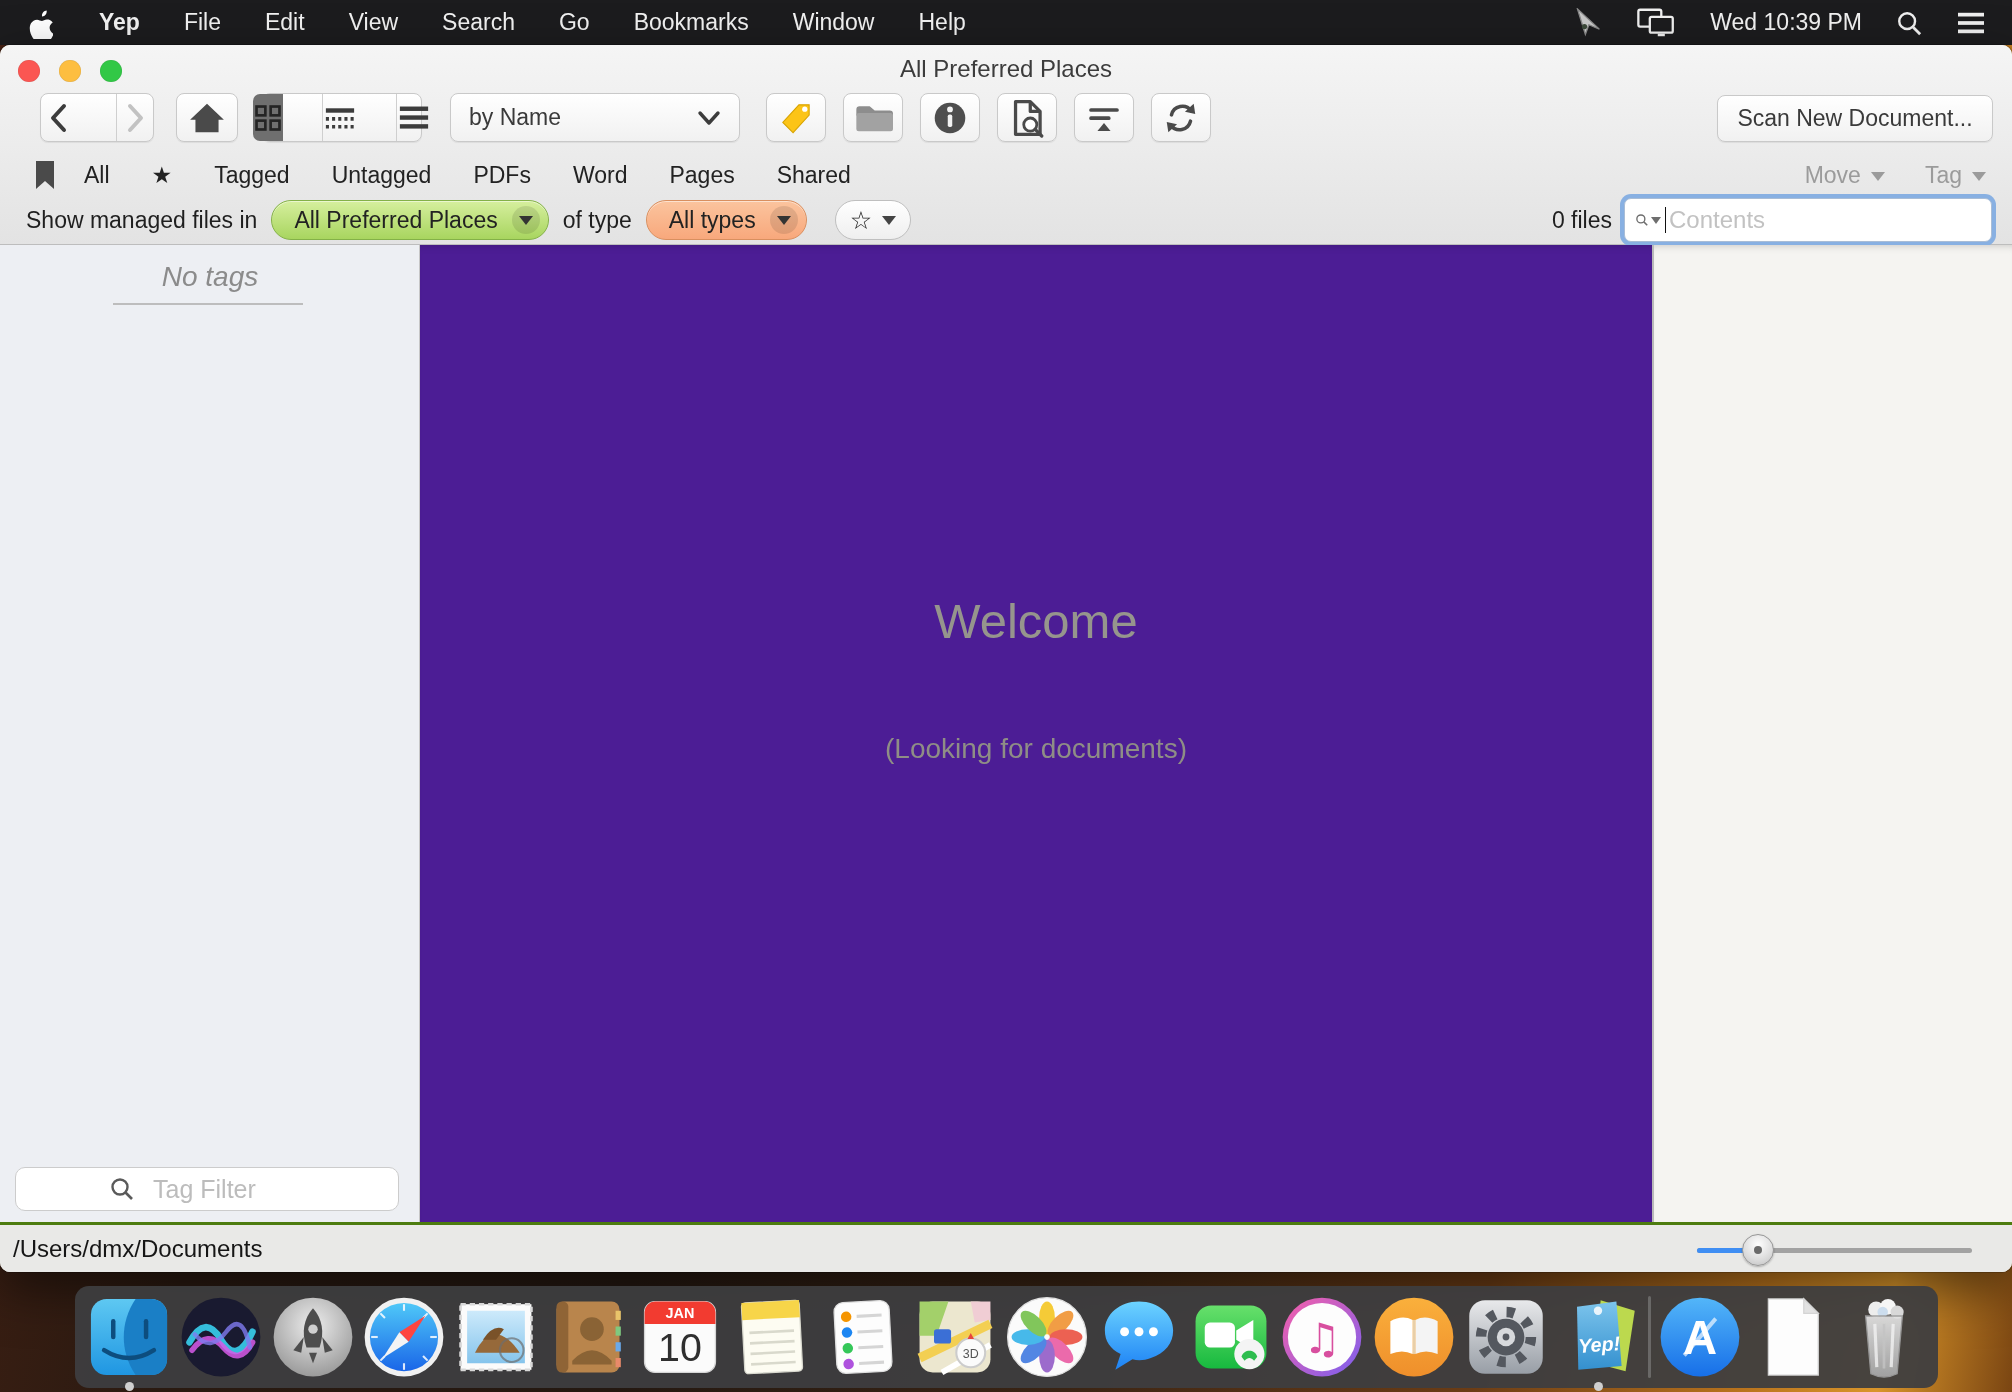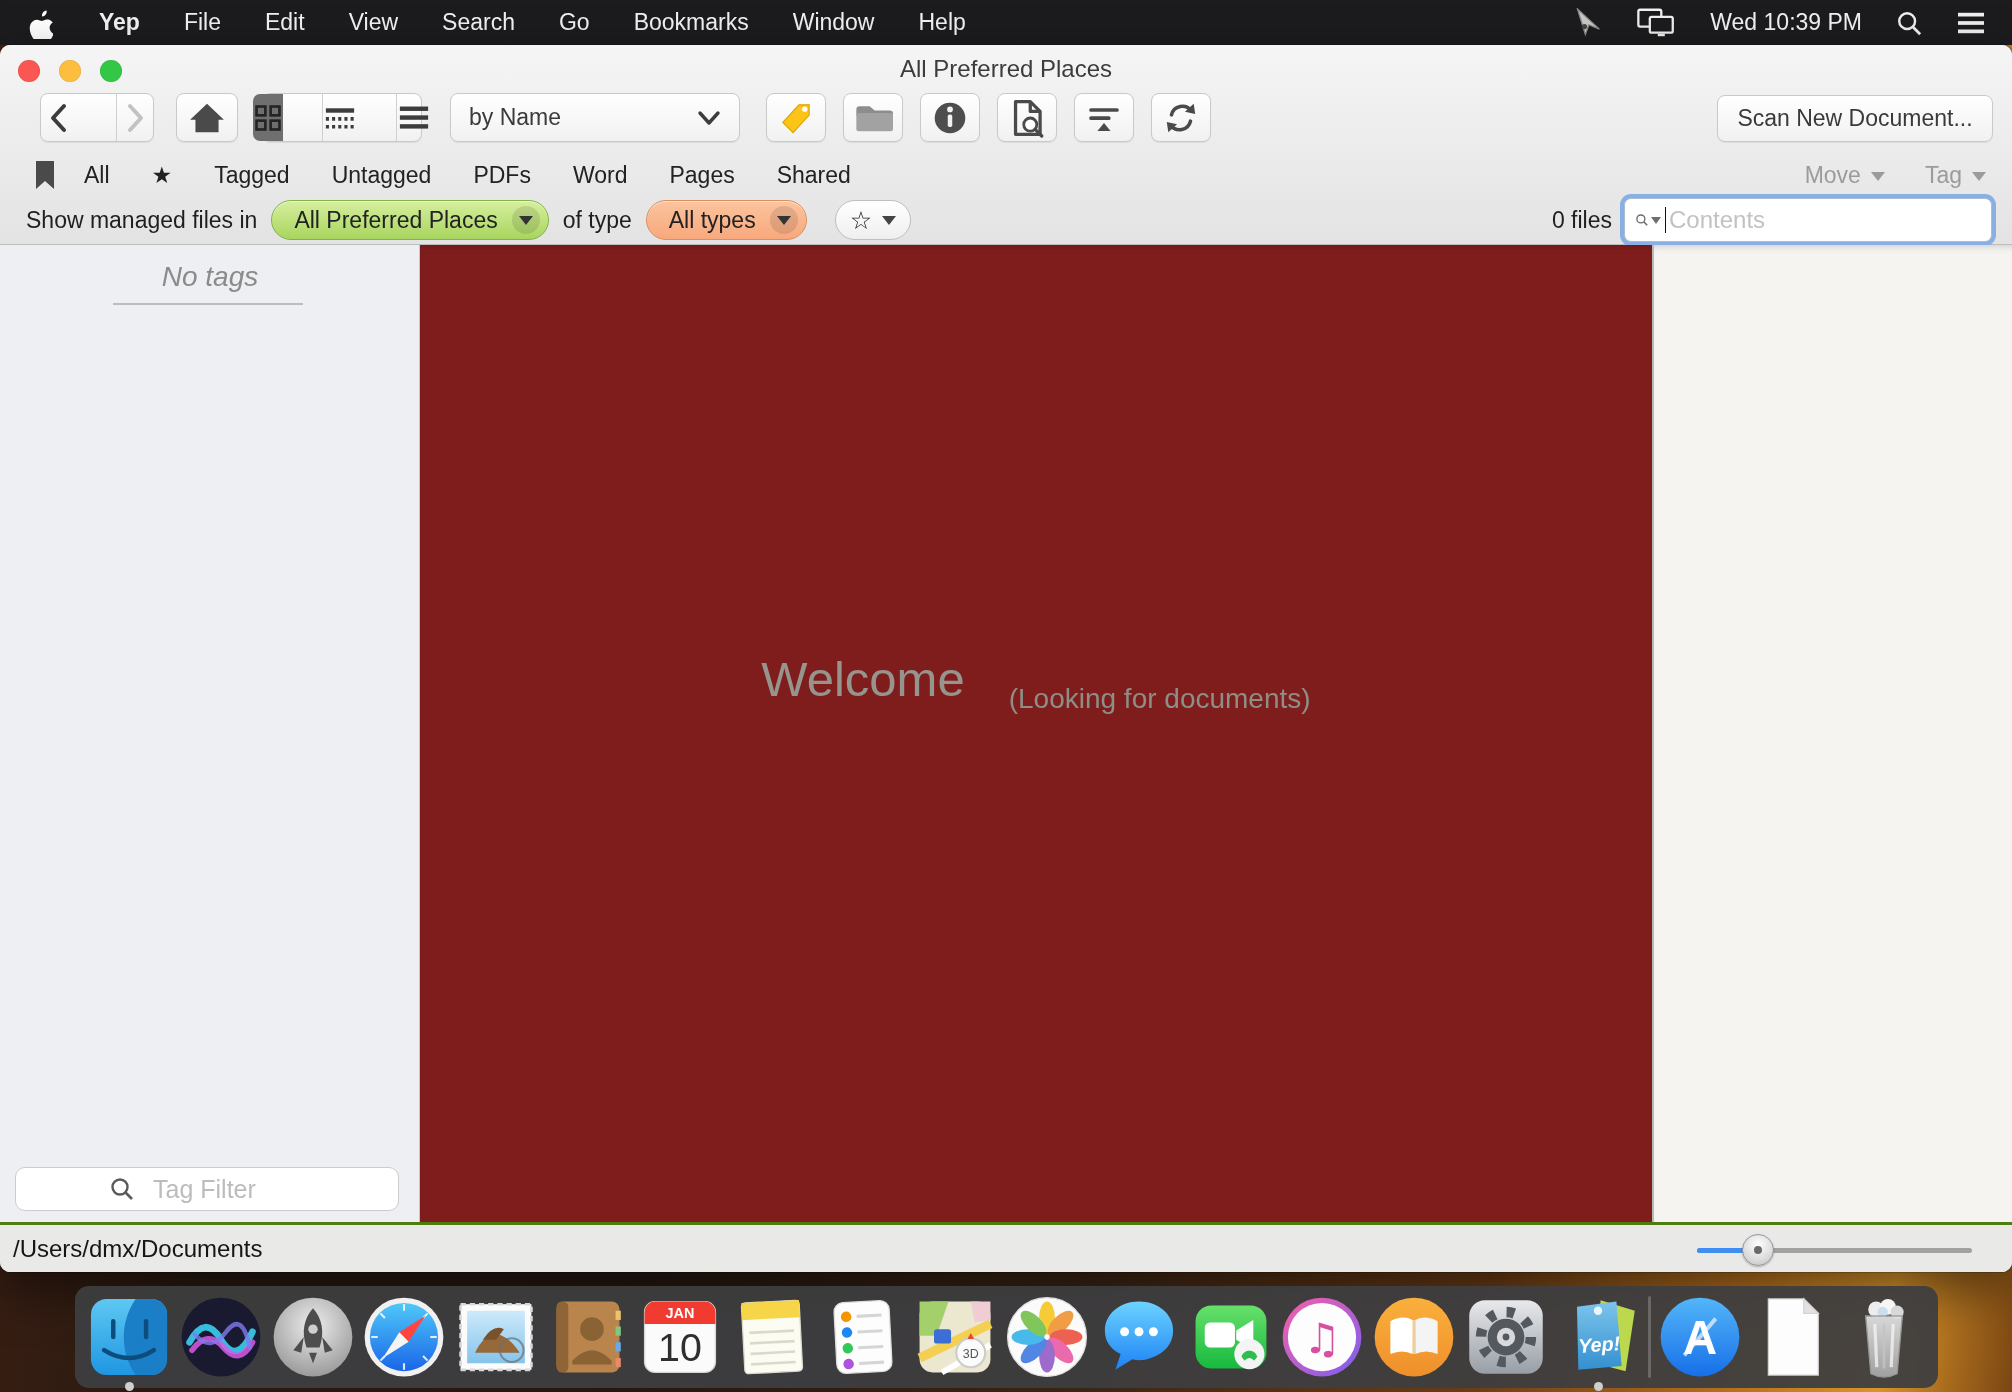--- a/index.html
+++ b/index.html
@@ -60,21 +60,21 @@
   .caret{width:2px;height:26px;background:#111;margin:0 1px 0 4px;}
   .sf-chev{width:0;height:0;border-left:5px solid transparent;border-right:5px solid transparent;border-top:7px solid #6e6e6e;margin-left:2px;}
   
   .wbody{position:absolute;top:200px;left:0;right:0;height:977px;display:flex;}
   .sidebar{position:relative;width:420px;background:#edeff3;border-right:1px solid #c6c6c6;box-sizing:border-box;flex:none;}
   .notags{position:absolute;top:16px;left:0;width:420px;text-align:center;font-style:italic;font-size:28px;color:#8b8b8b;}
   .notags-rule{position:absolute;top:58px;left:113px;width:190px;height:2px;background:#bdbdbd;}
   .tagfilter{position:absolute;left:15px;right:20px;bottom:11px;height:42px;background:#fff;border:1px solid #cccccc;border-radius:10px;display:flex;align-items:center;justify-content:center;gap:16px;}
   .tagfilter input{border:none;outline:none;width:150px;font-size:25px;color:#222;background:transparent;font-family:"Liberation Sans",sans-serif;}
   .tagfilter input::placeholder{color:#bcbcbc;}
-  .main{flex:1;background:#7f1d1d;display:flex;align-items:center;justify-content:center;padding-bottom:110px;box-shadow:inset 0 7px 9px -7px rgba(0,0,0,.22);gap:44px;}
+  .main{flex:1;background:#4c1d95;display:flex;flex-direction:column;align-items:center;justify-content:center;padding-bottom:110px;box-shadow:inset 0 7px 9px -7px rgba(0,0,0,.22);gap:44px;}
   .welcome{font-size:49px;color:#96958d;}
   .welcome-sub{font-size:28px;color:#8f8e86;margin-top:40px;}
   .rightpanel{width:358px;flex:none;background:#f5f4f1;border-left:2px solid #b9b9b9;box-shadow:inset 0 7px 9px -7px rgba(0,0,0,.22);}
   
   .statusbar{position:absolute;left:0;right:0;bottom:0;height:50px;background:#e9e9e7;border-top:3px solid #4d7c0f;box-sizing:border-box;}
   .path{position:absolute;left:13px;top:10px;font-size:24px;color:#161616;}
   .slider{position:absolute;right:40px;top:0;width:275px;height:50px;}
   .slider .track{position:absolute;top:23px;left:0;right:0;height:5px;border-radius:3px;background:#a2a2a2;}
   .slider .fill{position:absolute;top:23px;left:0;width:62px;height:5px;border-radius:3px;background:#3f8ef3;}
   .slider .knob{position:absolute;top:9px;left:45px;width:32px;height:32px;border-radius:50%;background:radial-gradient(circle at 50% 32%,#fefefe,#dcdcdc 60%,#bfbfbf);border:1px solid #979797;box-sizing:border-box;box-shadow:0 1px 2px rgba(0,0,0,.25);}

